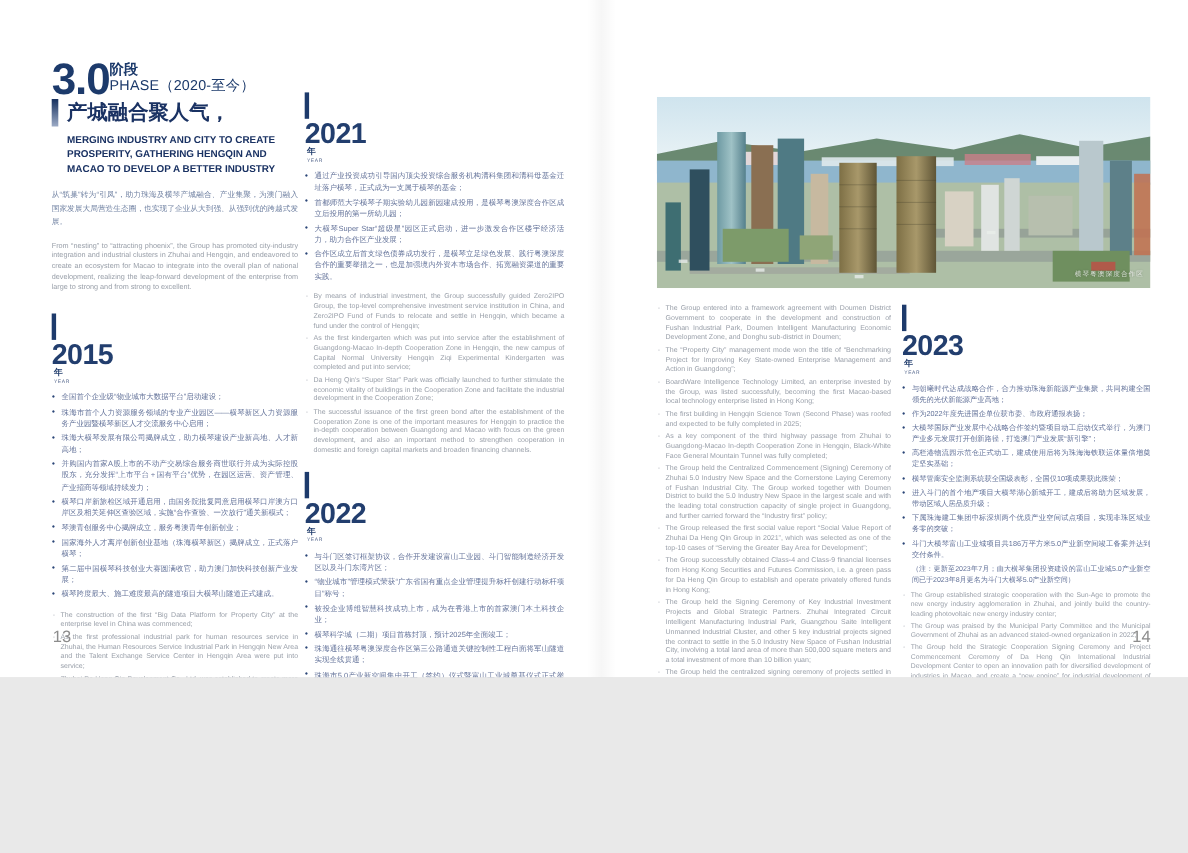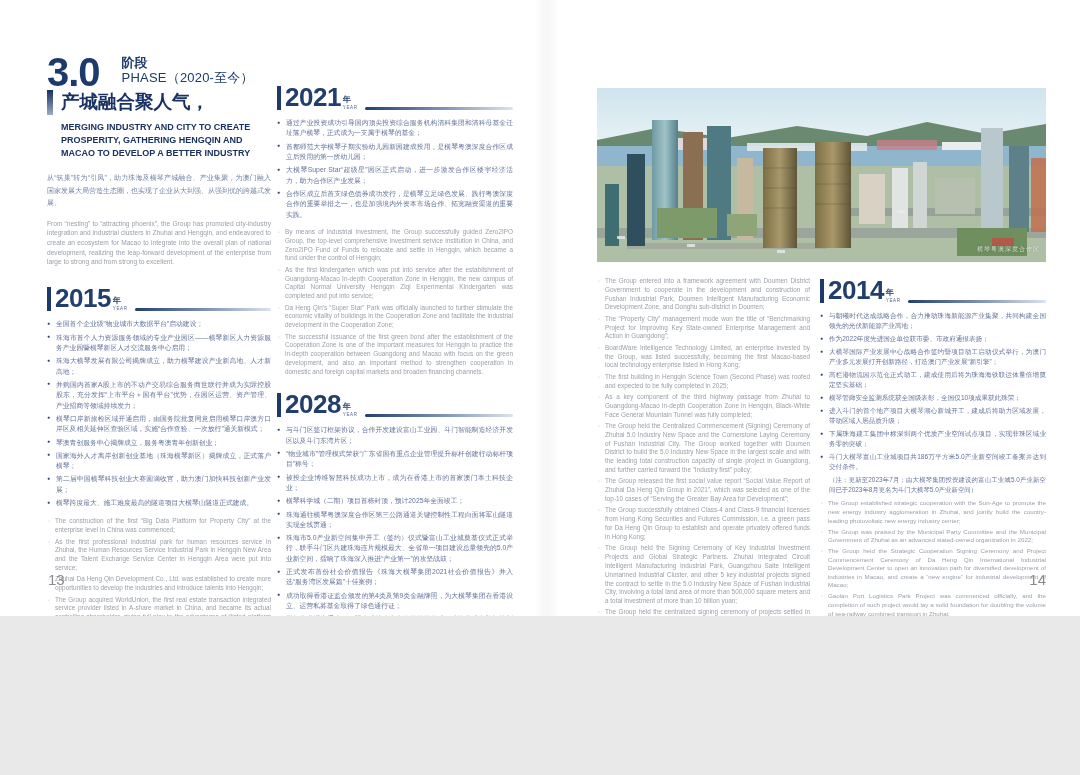--- a/index.html
+++ b/index.html
@@ -11,33 +11,33 @@
 
   
   .col1{position:absolute;left:47px;top:54px;width:224px;}
   .col2{position:absolute;left:277px;top:84px;width:236px;}
   .col3{position:absolute;left:597px;top:277px;width:213px;}
   .col4{position:absolute;left:820px;top:277px;width:226px;}
 
   
   .phase-row{display:flex;align-items:flex-start;}
   .phase-num{font-size:40px;font-weight:bold;color:#1c3a6b;line-height:0.9;letter-spacing:-1px;}
-  .phase-right{margin-left:22px;margin-top:2px;color:#1c3a6b;}
+  .phase-right{margin-left:0;margin-top:2px;color:#1c3a6b;}
   .phase-cn{font-size:13px;font-weight:bold;line-height:1.1;}
   .phase-en{font-size:13px;line-height:1.3;letter-spacing:0.2px;}
   .title-block{margin-top:0;}
   .title-row{display:flex;}
   .title-bar{width:6px;background:linear-gradient(to bottom,#16305e,#9dabc6);margin-right:8px;}
   .title-cn{font-size:18.5px;font-weight:bold;color:#1a3263;line-height:1.35;}
   .title-en{font-size:9px;font-weight:bold;color:#1a3263;line-height:1.45;margin-top:6px;margin-left:14px;width:200px;}
   .intro-cn{margin-top:12px;font-size:7px;line-height:1.8;color:#7384a4;text-align:justify;}
   .intro-en{margin-top:9px;font-size:6.6px;line-height:1.45;color:#9aa0aa;text-align:justify;}
 
   
-  .year-head{display:flex;align-items:flex-end;margin-bottom:8px;}
+  .year-head{display:flex;align-items:flex-start;margin-bottom:8px;flex-direction:column;}
   .year-bar{width:4px;height:24px;background:#1d3a6b;margin-right:4px;}
   .year-num{font-size:26px;font-weight:bold;color:#223e6e;line-height:1;letter-spacing:-0.5px;}
   .year-unit{display:flex;flex-direction:column;margin-left:2px;color:#223e6e;}
   .year-unit .u-cn{font-size:8px;font-weight:bold;line-height:1.1;}
   .year-unit .u-en{font-size:4.5px;letter-spacing:0.6px;line-height:1.2;color:#56688e;}
   .year-rule{flex:1;height:3px;margin-left:7px;border-radius:2px;
              background:linear-gradient(to right,#24406f,#8296b8 55%,#dde3ee);}
 
   
   ul.blist{list-style:none;margin:0;padding:0;}
@@ -150,21 +150,21 @@
 
     <li>By means of industrial investment, the Group successfully guided Zero2IPO Group, the top-level comprehensive investment service institution in China, and Zero2IPO Fund of Funds to relocate and settle in Hengqin, which became a fund under the control of Hengqin;</li>
         <li>As the first kindergarten which was put into service after the establishment of Guangdong-Macao In-depth Cooperation Zone in Hengqin, the new campus of Capital Normal University Hengqin Ziqi Experimental Kindergarten was completed and put into service;</li>
         <li>Da Heng Qin's “Super Star” Park was officially launched to further stimulate the economic vitality of buildings in the Cooperation Zone and facilitate the industrial development in the Cooperation Zone;</li>
         <li>The successful issuance of the first green bond after the establishment of the Cooperation Zone is one of the important measures for Hengqin to practice the in-depth cooperation between Guangdong and Macao with focus on the green development, and also an important method to strengthen cooperation in domestic and foreign capital markets and broaden financing channels.</li>
       </ul>
 
     <div class="sec-gap"></div>
     <div class="year-head">
       <div class="year-bar"></div>
-      <div class="year-num">2028</div>
+      <div class="year-num">2022</div>
       <div class="year-unit">
         <span class="u-cn">年</span>
         <span class="u-en">YEAR</span>
       </div>
       <div class="year-rule"></div>
     </div>
     <ul class="blist cn">
 
     <li>与斗门区签订框架协议，合作开发建设富山工业园、斗门智能制造经济开发区以及斗门东湾片区；</li>
         <li>“物业城市”管理模式荣获“广东省国有重点企业管理提升标杆创建行动标杆项目”称号；</li>
@@ -259,21 +259,21 @@
         <li>The Group successfully obtained Class-4 and Class-9 financial licenses from Hong Kong Securities and Futures Commission, i.e. a green pass for Da Heng Qin Group to establish and operate privately offered funds in Hong Kong;</li>
         <li>The Group held the Signing Ceremony of Key Industrial Investment Projects and Global Strategic Partners. Zhuhai Integrated Circuit Intelligent Manufacturing Industrial Park, Guangzhou Saite Intelligent Unmanned Industrial Cluster, and other 5 key industrial projects signed the contract to settle in the 5.0 Industry New Space of Fushan Industrial City, involving a total land area of more than 500,000 square meters and a total investment of more than 10 billion yuan;</li>
         <li>The Group held the centralized signing ceremony of projects settled in 5.0 Industry New Space and the Strategic Cooperation Signing Ceremony of “Dual Carbon” Industry Development (Doumen) Demonstration Zone in Zhuhai. Fifteen new enterprises signed the contract to settle in Fushan Industrial City, which would create first “Zero-Carbon Demonstration Industrial Park” in Zhuhai;</li>
         <li>The factory buildings covering a floor area of approximately 1.62 million square meters was completed in Fushan Industrial City, exceeding the construction task of the standard workshop with a floor area of 1.50 million square meters in the first phase. The projects for which the contracts were entered into covered a floor area of more than 1.54 million square meters, outperforming the goal of “full settlement upon completion” based on the occupancy rate of 80%.</li>
       </ul>
   </div>
 
   <div class="col4">
     <div class="year-head">
       <div class="year-bar"></div>
-      <div class="year-num">2014</div>
+      <div class="year-num">2023</div>
       <div class="year-unit">
         <span class="u-cn">年</span>
         <span class="u-en">YEAR</span>
       </div>
       <div class="year-rule"></div>
     </div>
     <ul class="blist cn">
 
     <li>与朝曦时代达成战略合作，合力推动珠海新能源产业集聚，共同构建全国领先的光伏新能源产业高地；</li>
         <li>作为2022年度先进国企单位获市委、市政府通报表扬；</li>

